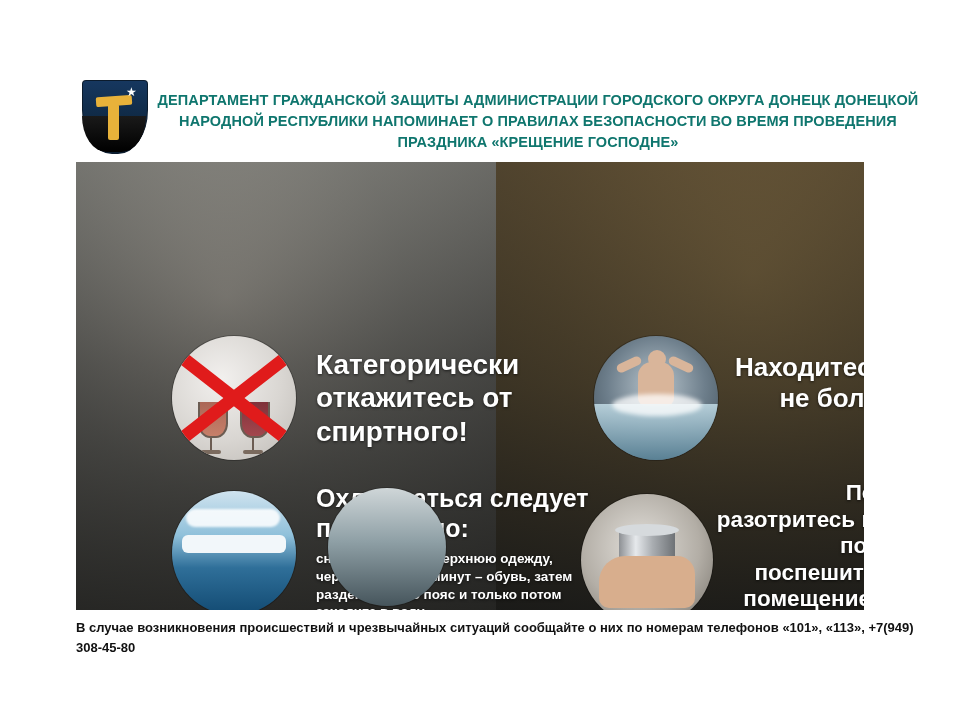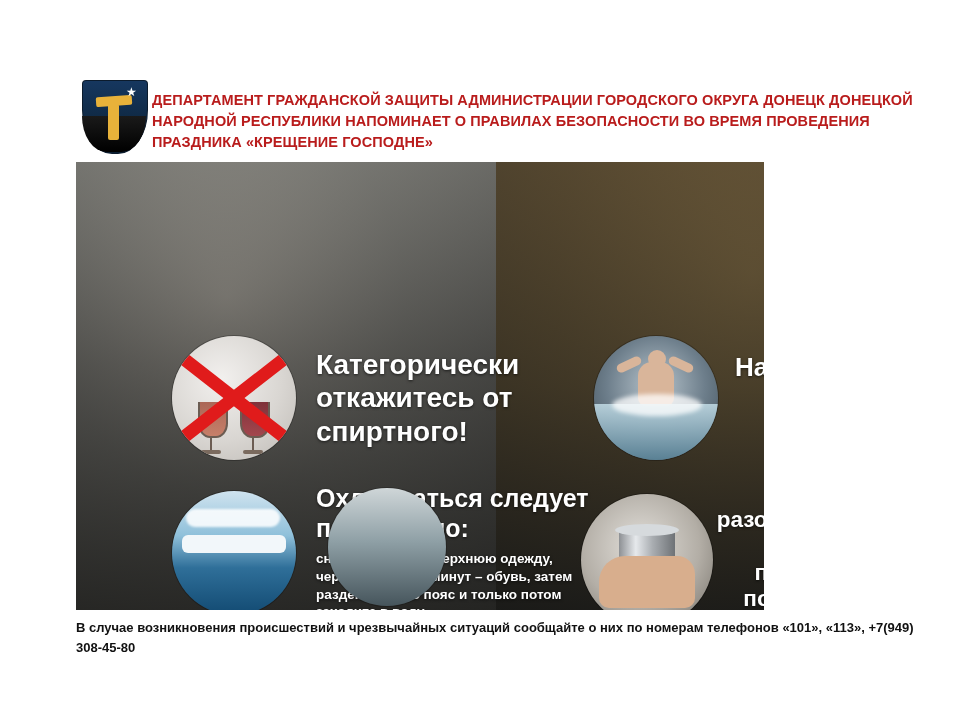--- a/index.html
+++ b/index.html
@@ -78,34 +78,35 @@
   .emblem .star {
     position: absolute;
     left: 50px;
     top: 6px;
     color: #ffffff;
     font-size: 12px;
     line-height: 12px;
   }
   .header-text {
     flex: 1;
-    color: #b91c1c;
+    text-align: center;
+    color: #0f766e;
     font-weight: bold;
     font-size: 14.5px;
     line-height: 1.45;
     letter-spacing: 0.1px;
     padding-top: 6px;
   }
 
   
   .panel {
     position: absolute;
     left: 76px;
     top: 162px;
-    width: 688px;
+    width: 788px;
     height: 448px;
     background: linear-gradient(180deg, #3a3a38 0%, #2c2c2a 40%, #222220 100%);
     overflow: hidden;
   }
   .panel-bg-left {
     position: absolute;
     left: 0;
     top: 0;
     width: 430px;
     height: 448px;

